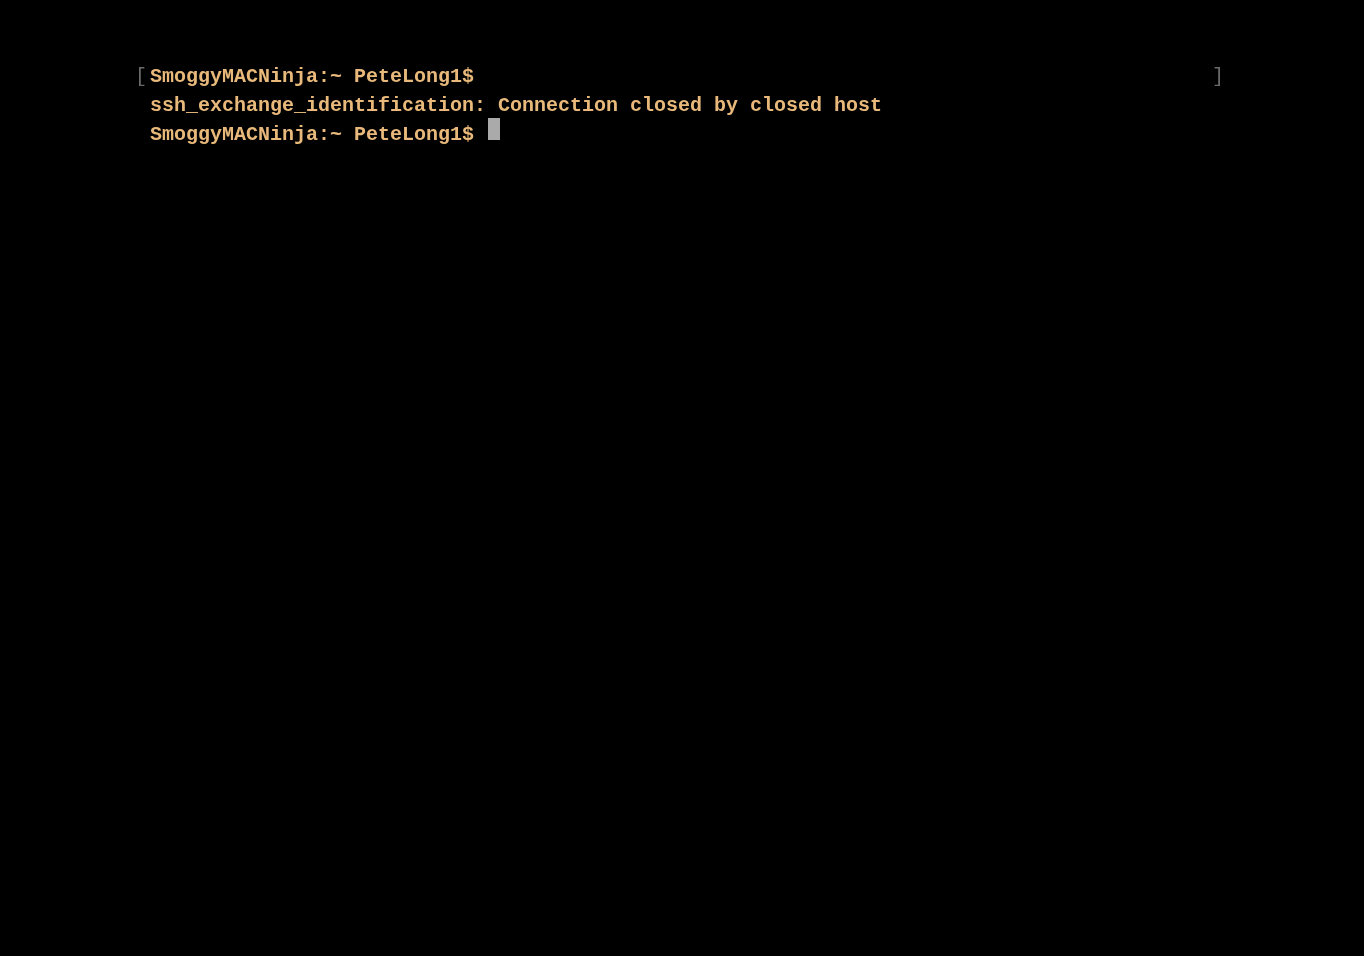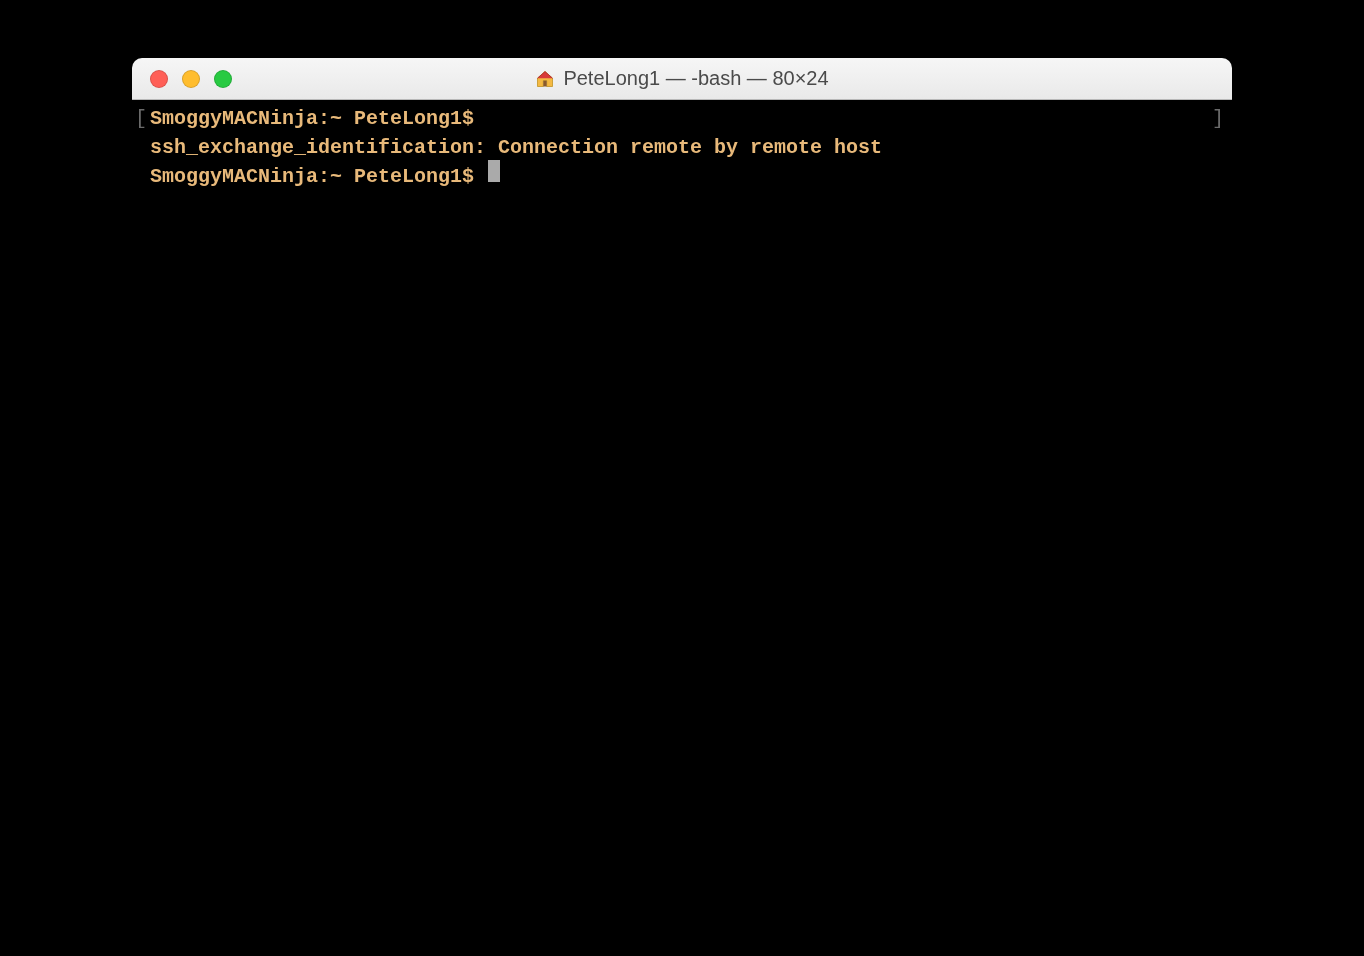--- a/index.html
+++ b/index.html
@@ -118,45 +118,28 @@
     }
     .terminal-content-wrapper {
       padding-left: 10px;
       font-weight: bold;
     }
   </style>
 </head>
 <body>
 
 <div class="terminal-window">
-  <div class="title-bar">
-    <div class="traffic-lights">
-      <div class="traffic-light close"></div>
-      <div class="traffic-light minimize"></div>
-      <div class="traffic-light zoom"></div>
-    </div>
-    <div class="title-center">
-      <span class="home-icon">
-        <svg viewBox="0 0 24 24">
-          <path d="M3 11 L12 3 L21 11 L21 21 L14 21 L14 14 L10 14 L10 21 L3 21 Z" fill="#f4b942" stroke="#b8860b" stroke-width="0.8"></path>
-          <path d="M3 11 L12 3 L21 11" fill="#d83a3a" stroke="#a02020" stroke-width="0.8"></path>
-          <rect x="10" y="14" width="4" height="7" fill="#8b5a2b"></rect>
-        </svg>
-      </span>
-      <span class="title-text">PeteLong1 — -bash — 80×24</span>
-    </div>
-  </div>
   <div class="terminal-body">
     <span class="bracket-left">[</span>
     <span class="bracket-right">]</span>
     <div class="terminal-content-wrapper">
       <div class="terminal-line">
         <span class="line-content">SmoggyMACNinja:~ PeteLong1$ </span>
       </div>
       <div class="terminal-line">
-        <span class="line-content">ssh_exchange_identification: Connection remote by remote host</span>
+        <span class="line-content">ssh_exchange_identification: Connection closed by closed host</span>
       </div>
       <div class="terminal-line">
         <span class="line-content">SmoggyMACNinja:~ PeteLong1$ </span><span class="cursor"></span>
       </div>
     </div>
   </div>
 </div>
 
 </body></html>

